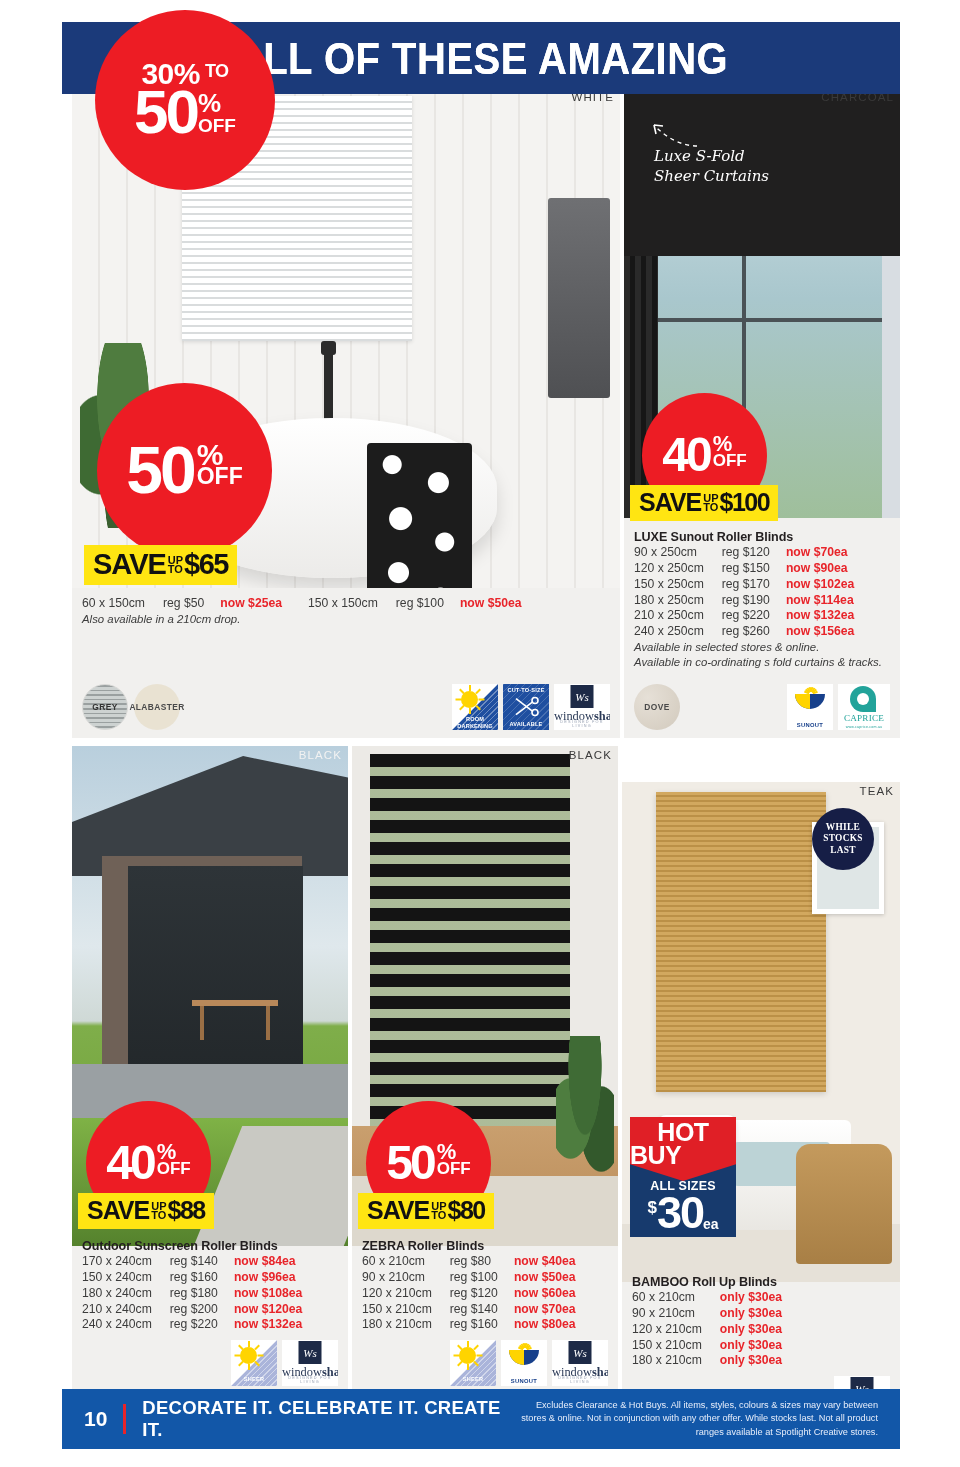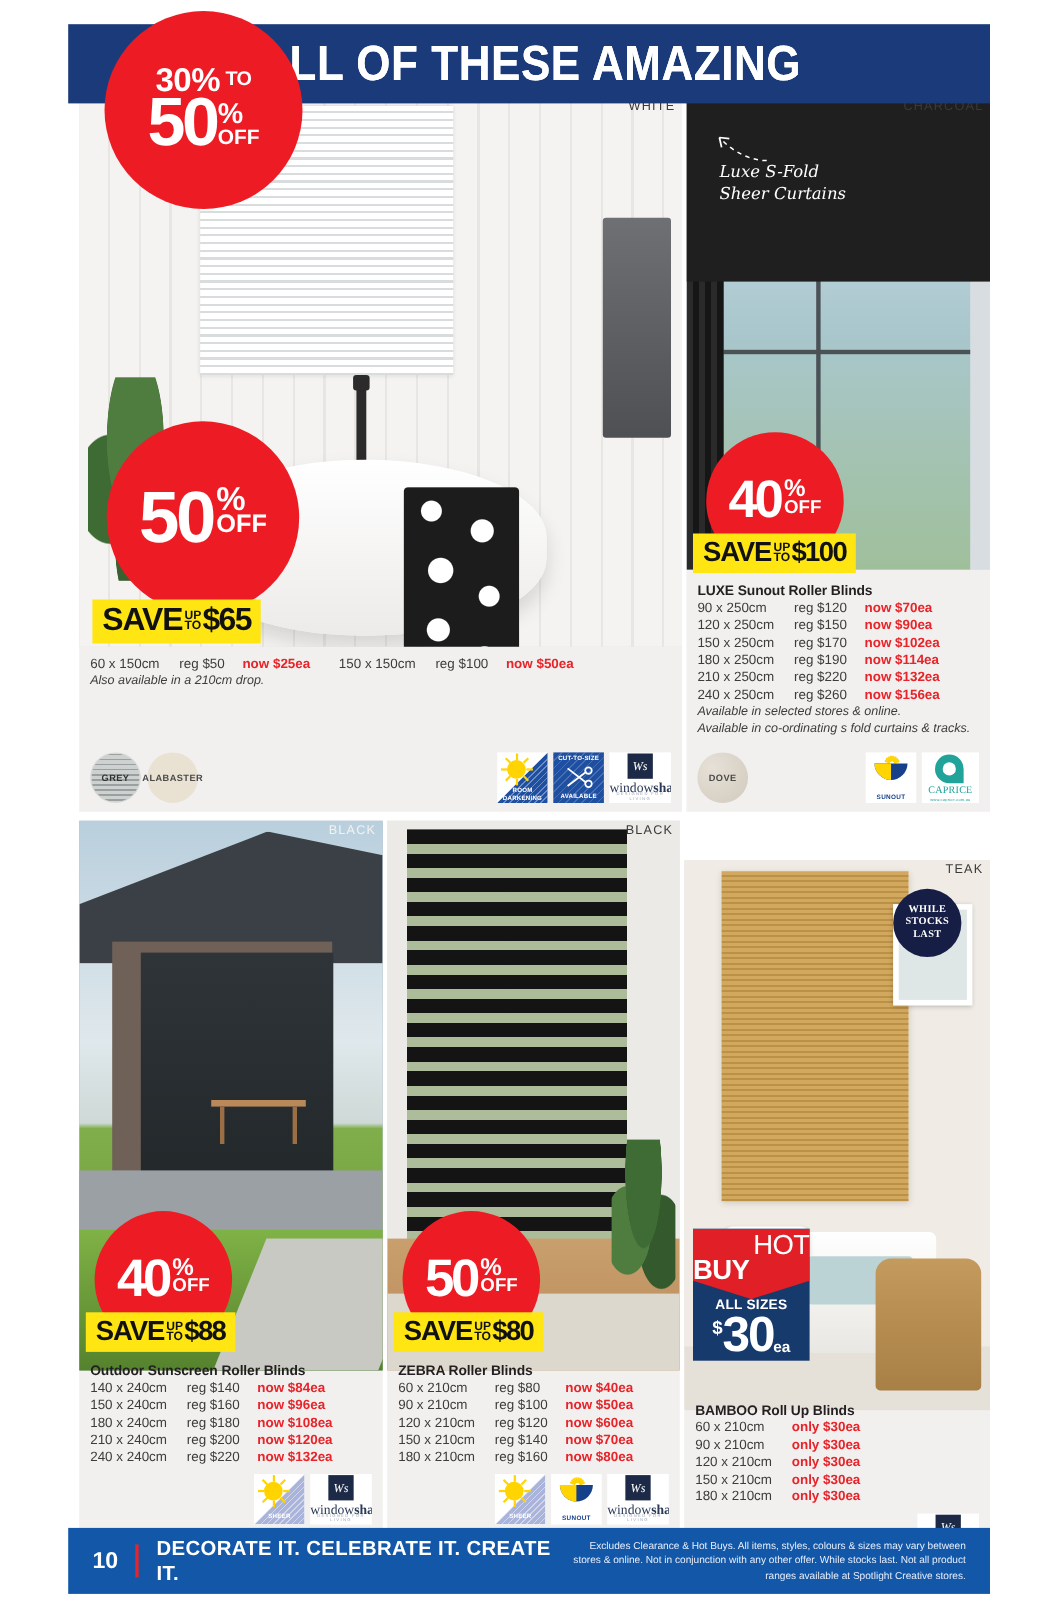--- a/index.html
+++ b/index.html
@@ -193,22 +193,22 @@
 
   
   .hotbuy{
     position:absolute; z-index:25; width:106px; height:120px; overflow:hidden;
     background:#173a6d;
   }
   .hotbuy .chev{
     position:absolute; left:0; top:0; width:100%; height:64px; background:#e01f26;
     clip-path:polygon(0 0,100% 0,100% 74%,50% 100%,0 74%);
   }
-  .hotbuy .hb1{ position:absolute; top:4px;  left:0; right:0; text-align:right;
-                color:#fff; font-weight:normal; font-size:25px; line-height:.95; letter-spacing:-.5px;}
+  .hotbuy .hb1{ position:absolute; top:4px;  left:0; right:0; text-align:center;
+                color:#fff; font-weight:bold; font-size:25px; line-height:.95; letter-spacing:-.5px;}
   .hotbuy .hb2{ position:absolute; top:27px; left:0; right:0; text-align:left;
                 color:#fff; font-weight:bold; font-size:25px; line-height:.95; letter-spacing:-.5px;}
   .hotbuy .allsz{ position:absolute; top:62px; left:0; right:0; text-align:center;
                 color:#fff; font-weight:bold; font-size:12.5px; letter-spacing:.2px;}
   .hotbuy .price{ position:absolute; bottom:2px; left:0; right:0;
                 display:flex; align-items:flex-start; justify-content:center; color:#fff; }
   .hotbuy .price .d{ font-size:17px; font-weight:bold; margin-top:6px;}
   .hotbuy .price .n{ font-size:45px; font-weight:bold; letter-spacing:-2px; line-height:.95;}
   .hotbuy .price .e{ font-size:14px; font-weight:bold; margin-top:24px;}
 
@@ -578,21 +578,21 @@
         <span>TO</span>
       </span>
       <span class="amt" style="font-size:25px;">$88</span>
     </div>
 
     <div class="info" style="top:487px;">
       <div class="ptitle">Outdoor Sunscreen Roller Blinds</div>
       <table class="ptable">
         <tbody>
             <tr>
-          <td class="size">140 x 240cm</td>
+          <td class="size">170 x 240cm</td>
           <td class="reg">reg $140</td>
           <td class="now">now $84ea</td>
         </tr>
         <tr>
           <td class="size">150 x 240cm</td>
           <td class="reg">reg $160</td>
           <td class="now">now $96ea</td>
         </tr>
         <tr>
           <td class="size">180 x 240cm</td>

